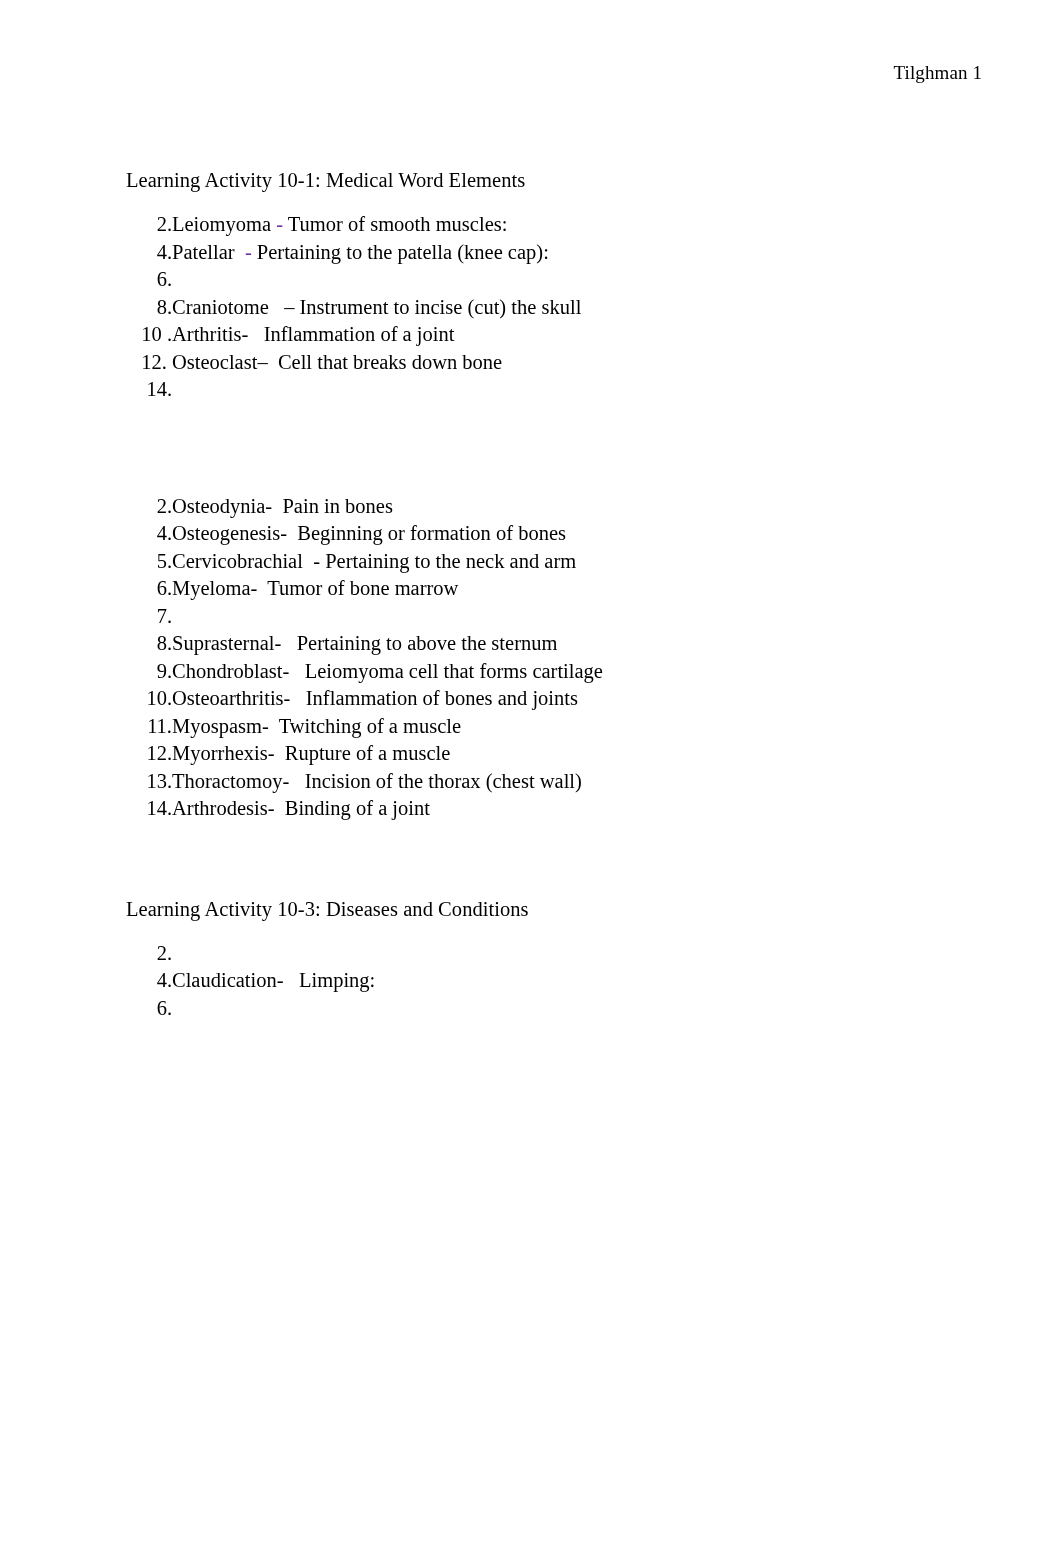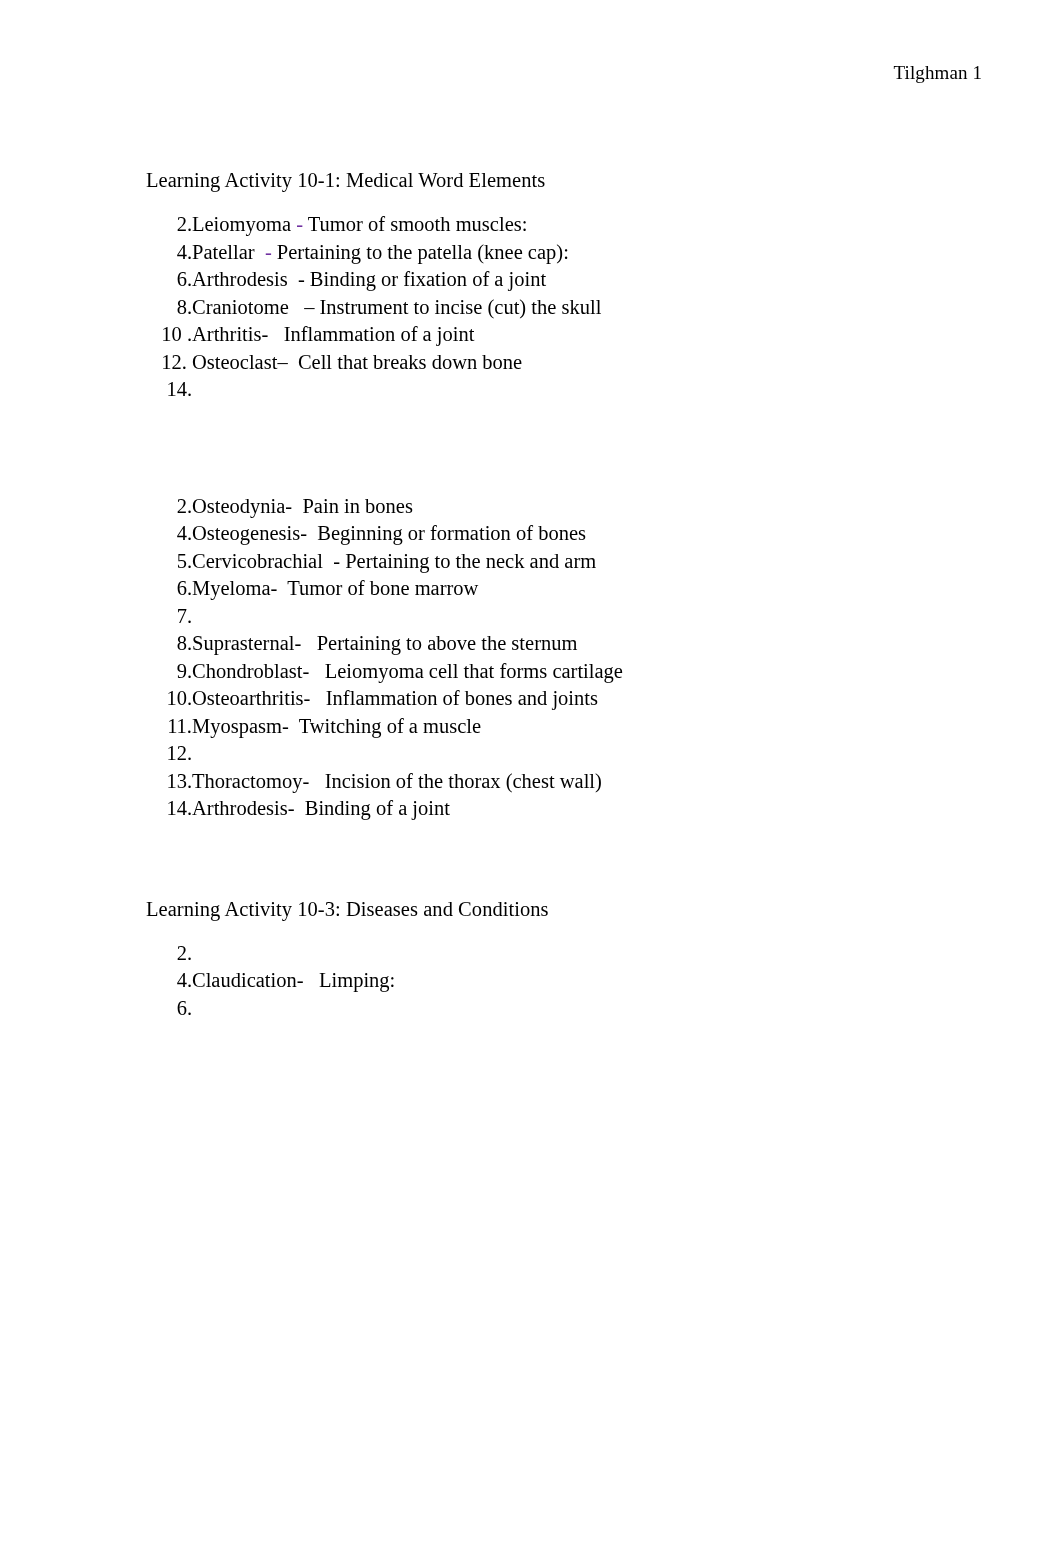--- a/index.html
+++ b/index.html
@@ -41,21 +41,20 @@
   
   .body-col {
     position: absolute;
     top: 166px;
     left: 126px;
     width: 860px;
   }
 
   .section {
     margin-bottom: 0;
-    margin-left: 20px;
   }
 
   .section-heading {
     font-size: 20.5px;
     line-height: 28px;
     margin: 0;
     letter-spacing: 0.05px;
   }
 
   .item-list {
@@ -123,21 +122,20 @@
         <li class="item">
           <span class="item-num">2.</span>
           <span class="item-text"><span>Leiomyoma</span><span class="dash-accent"> - </span><span>Tumor of smooth muscles:</span></span>
         </li>
         <li class="item">
           <span class="item-num">4.</span>
           <span class="item-text"><span>Patellar</span><span class="dash-accent">  - </span><span>Pertaining to the patella (knee cap):</span></span>
         </li>
         <li class="item">
           <span class="item-num">6.</span>
-          <span class="item-text"><span>Arthrodesis</span><span>  - </span><span>Binding or fixation of a joint</span></span>
         </li>
         <li class="item">
           <span class="item-num">8.</span>
           <span class="item-text"><span>Craniotome</span><span>   – </span><span>Instrument to incise (cut) the skull</span></span>
         </li>
         <li class="item">
           <span class="item-num">10 .</span>
           <span class="item-text"><span>Arthritis-</span><span>   </span><span>Inflammation of a joint</span></span>
         </li>
         <li class="item">
@@ -185,20 +183,21 @@
         <li class="item">
           <span class="item-num">10.</span>
           <span class="item-text"><span>Osteoarthritis-</span><span>   </span><span>Inflammation of bones and joints</span></span>
         </li>
         <li class="item">
           <span class="item-num">11.</span>
           <span class="item-text"><span>Myospasm-</span><span>  </span><span>Twitching of a muscle</span></span>
         </li>
         <li class="item">
           <span class="item-num">12.</span>
+          <span class="item-text"><span>Myorrhexis-</span><span>  </span><span>Rupture of a muscle</span></span>
         </li>
         <li class="item">
           <span class="item-num">13.</span>
           <span class="item-text"><span>Thoractomoy-</span><span>   </span><span>Incision of the thorax (chest wall)</span></span>
         </li>
         <li class="item">
           <span class="item-num">14.</span>
           <span class="item-text"><span>Arthrodesis-</span><span>  </span><span>Binding of a joint</span></span>
         </li>
       </ul>

